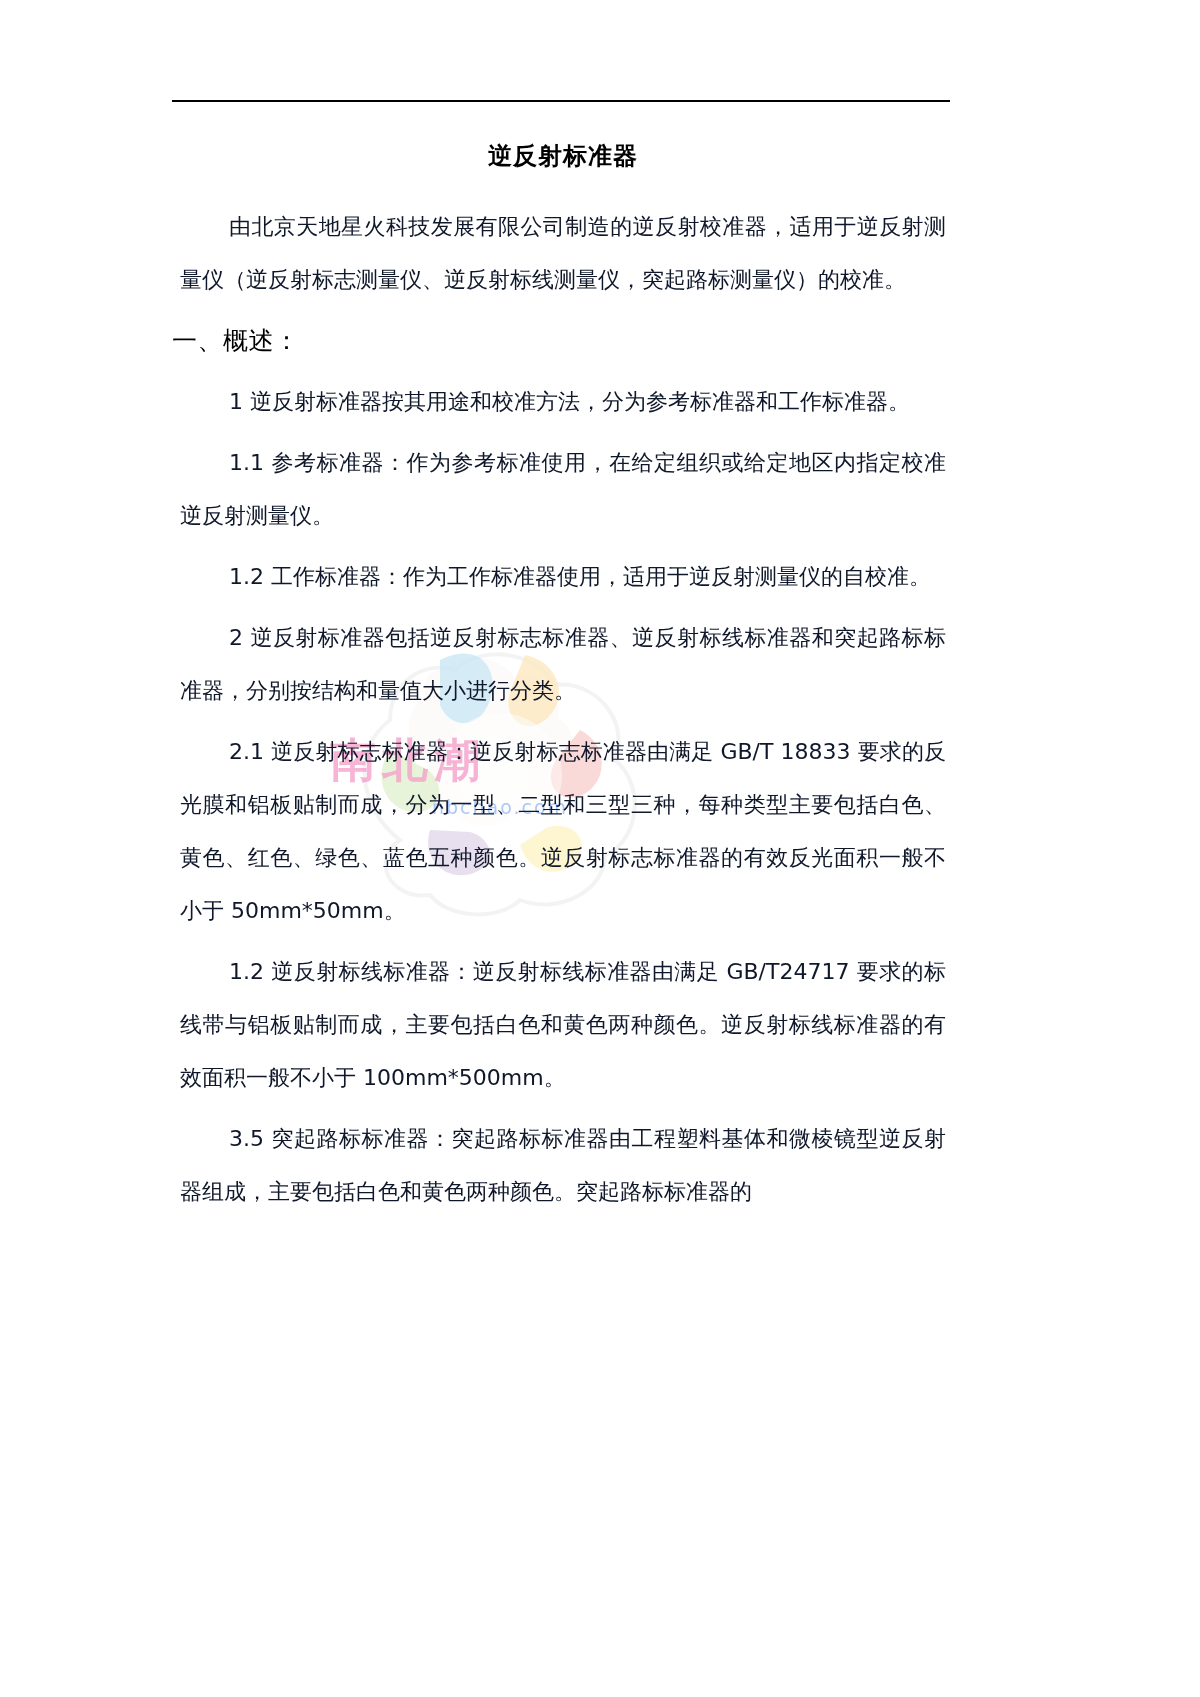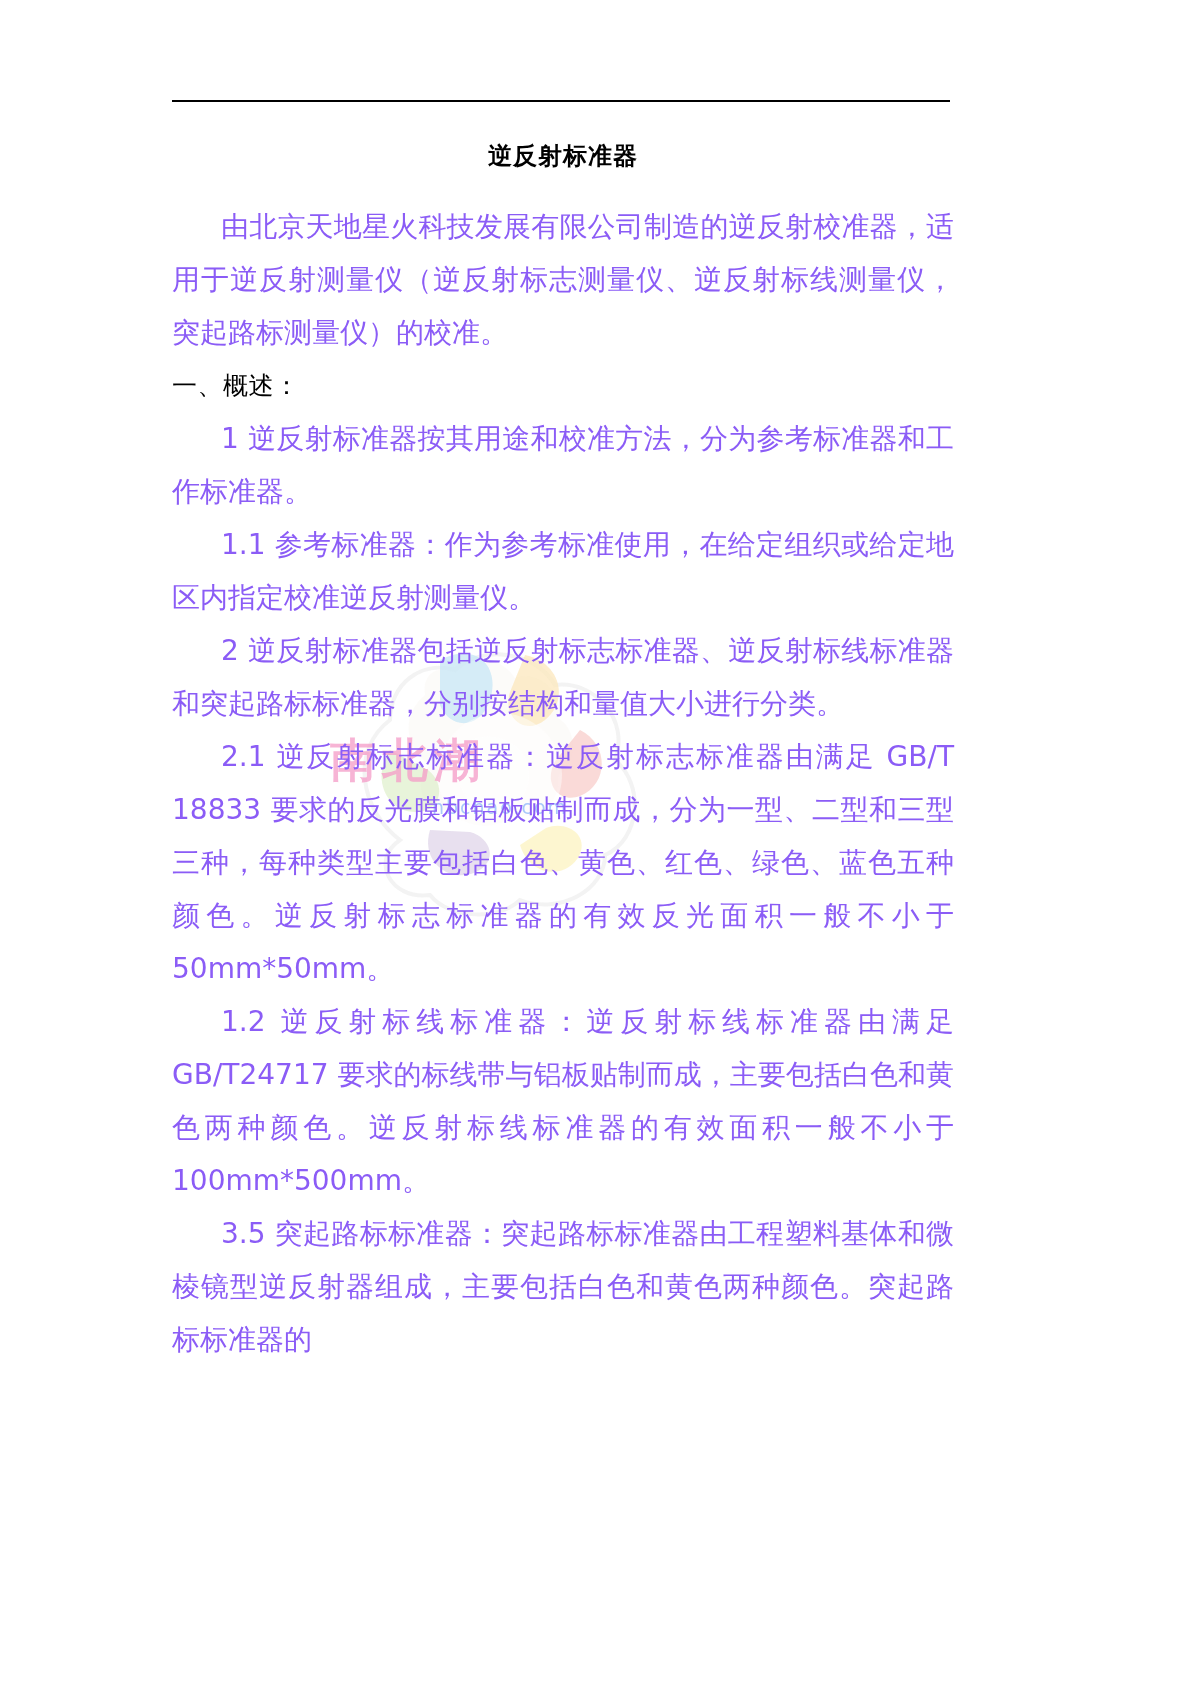--- a/index.html
+++ b/index.html
@@ -34,24 +34,24 @@
     font-weight: bold;
     font-size: 24px;
     line-height: 56px;
     text-align: center;
     letter-spacing: 1px;
     color: #000000;
     margin: 0 0 16px 0;
   }
   p.body {
     font-family: "DejaVu Sans", sans-serif;
-    font-size: 28px;
+    font-size: 22px;
     line-height: 53px;
-    color: #8b5cf6;
-    margin: 0;
+    color: #0f172a;
+    margin: 8px;
     text-align: justify;
     text-justify: inter-ideograph;
     text-indent: 49px;
   }
   p.heading {
     font-family: "DejaVu Sans", sans-serif;
     font-weight: normal;
     font-size: 25px;
     line-height: 53px;
     color: #000000;
@@ -123,19 +123,20 @@
 
   <div class="content">
     <h1 class="doc-title">逆反射标准器</h1>
 
     <p class="body">由北京天地星火科技发展有限公司制造的逆反射校准器，适用于逆反射测量仪（逆反射标志测量仪、逆反射标线测量仪，突起路标测量仪）的校准。</p>
 
     <p class="heading">一、概述：</p>
 
     <p class="body">1 逆反射标准器按其用途和校准方法，分为参考标准器和工作标准器。</p>
     <p class="body">1.1 参考标准器：作为参考标准使用，在给定组织或给定地区内指定校准逆反射测量仪。</p>
+    <p class="body">1.2 工作标准器：作为工作标准器使用，适用于逆反射测量仪的自校准。</p>
     <p class="body">2 逆反射标准器包括逆反射标志标准器、逆反射标线标准器和突起路标标准器，分别按结构和量值大小进行分类。</p>
     <p class="body">2.1 逆反射标志标准器：逆反射标志标准器由满足 GB/T 18833 要求的反光膜和铝板贴制而成，分为一型、二型和三型三种，每种类型主要包括白色、黄色、红色、绿色、蓝色五种颜色。逆反射标志标准器的有效反光面积一般不小于 50mm*50mm。</p>
     <p class="body">1.2 逆反射标线标准器：逆反射标线标准器由满足 GB/T24717 要求的标线带与铝板贴制而成，主要包括白色和黄色两种颜色。逆反射标线标准器的有效面积一般不小于 100mm*500mm。</p>
     <p class="body">3.5 突起路标标准器：突起路标标准器由工程塑料基体和微棱镜型逆反射器组成，主要包括白色和黄色两种颜色。突起路标标准器的</p>
   </div>
 
 </div>
 
 </body></html>

